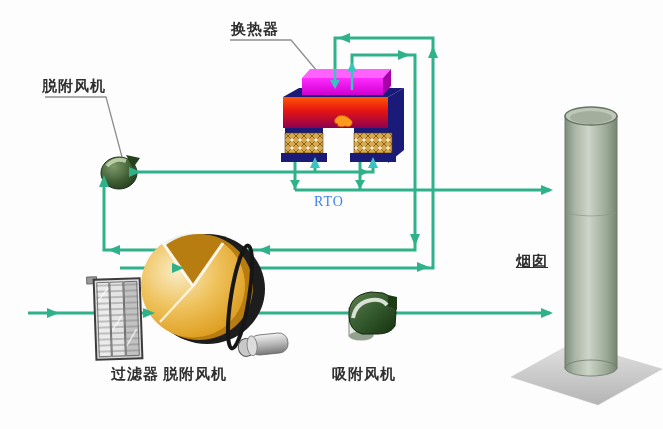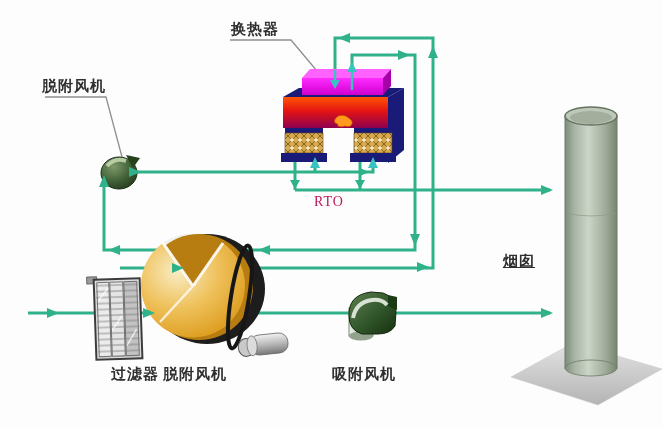--- a/index.html
+++ b/index.html
@@ -2,21 +2,21 @@
 <html><head>
 <meta charset="utf-8">
 <style>
   html,body{margin:0;padding:0;background:#ffffff;}
   #stage{position:relative;width:663px;height:429px;background:#fdfdfd;overflow:hidden;
          font-family:"Liberation Sans","DejaVu Sans",sans-serif;}
   #stage svg{position:absolute;left:0;top:0;}
   .lbl{position:absolute;font-size:15px;line-height:1.15;font-weight:600;color:#2f2f2f;
        letter-spacing:1px;white-space:nowrap;}
   .lbl-rto{position:absolute;font-family:"Liberation Serif","DejaVu Serif",serif;
-       font-size:14px;font-weight:500;color:#be185d;letter-spacing:1px;white-space:nowrap;}
+       font-size:14px;font-weight:500;color:#3b82f6;letter-spacing:1px;white-space:nowrap;}
 </style>
 </head>
 <body>
 
 <div id="stage">
 
 <svg width="663" height="429" viewBox="0 0 663 429">
   <defs>
     <linearGradient id="redGrad" x1="0" y1="0" x2="0" y2="1">
       <stop offset="0" stop-color="#ff5500"></stop>
@@ -183,17 +183,17 @@
     <path d="M352,90 L352,72" stroke="#3ac4c0" stroke-width="2.5"></path>
     <polygon points="347,72 357,72 352,62"></polygon>
     <polygon points="310,168 320,168 315,157"></polygon>
     <polygon points="368,168 378,168 373,157"></polygon>
   </g>
 </svg>
 
 <div class="lbl" style="left:231px;top:20px;">换热器</div>
 <div class="lbl" style="left:42px;top:77px;">脱附风机</div>
 <div class="lbl-rto" style="left:314px;top:194px;">RTO</div>
-<div class="lbl" style="left:503px;top:252px;text-decoration:underline;">烟囱</div>
+<div class="lbl" style="left:516px;top:252px;text-decoration:underline;">烟囱</div>
 <div class="lbl" style="left:89px;top:365px;margin-left:22px;">过滤器</div>
 <div class="lbl" style="left:163px;top:365px;">脱附风机</div>
 <div class="lbl" style="left:332px;top:365px;">吸附风机</div>
 
 </div>
 </body></html>

